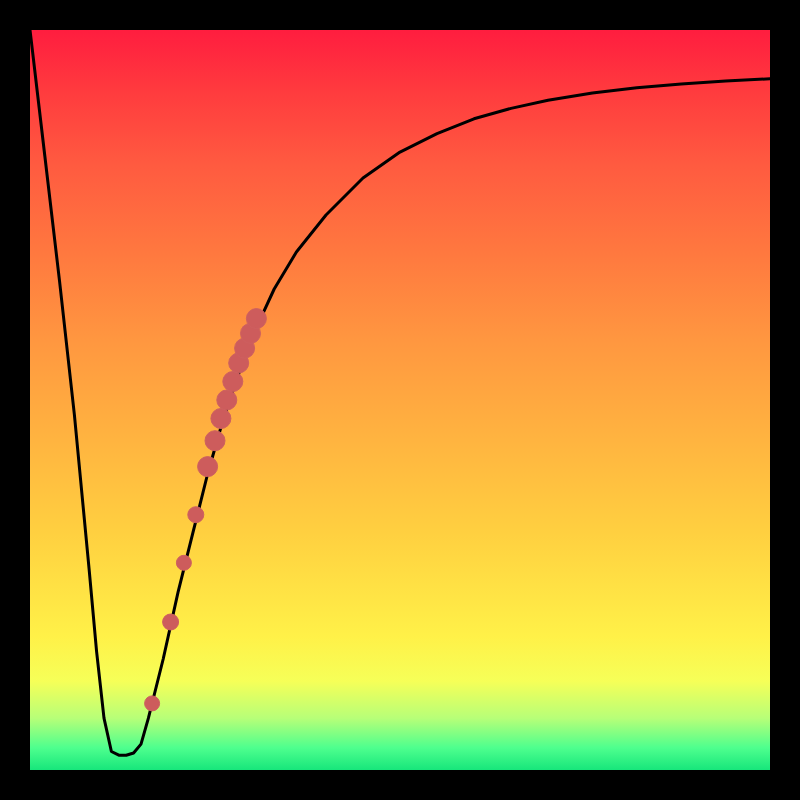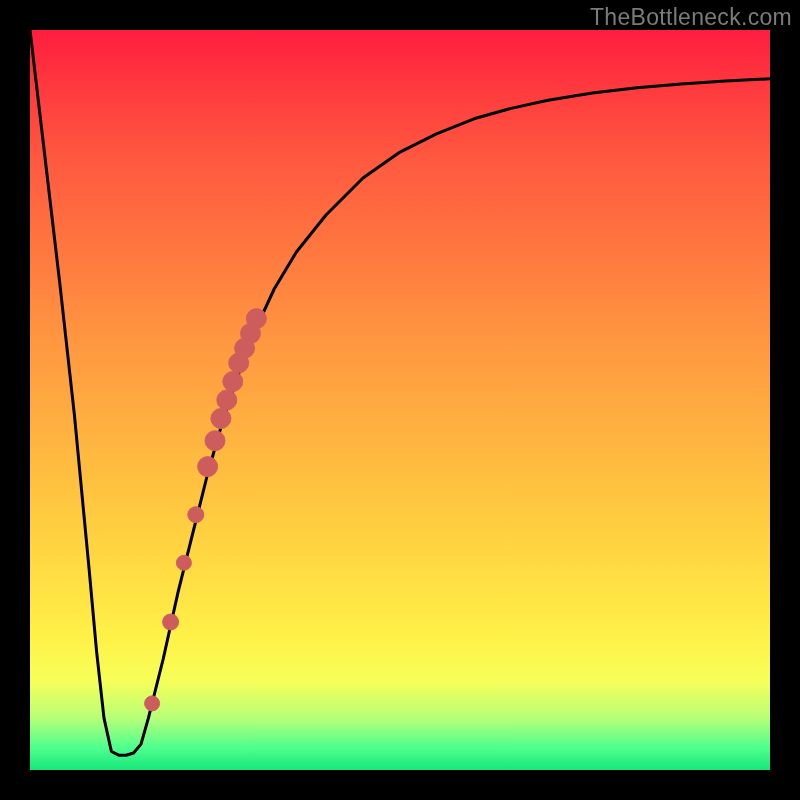--- a/index.html
+++ b/index.html
@@ -80,14 +80,13 @@
         <circle cx="190.9" cy="388.5" r="10" fill="#cd5c5c" stroke="#cd6060" stroke-width="1"></circle>
         <circle cx="196.8" cy="370.0" r="10" fill="#cd5c5c" stroke="#cd6060" stroke-width="1"></circle>
         <circle cx="202.8" cy="351.5" r="10" fill="#cd5c5c" stroke="#cd6060" stroke-width="1"></circle>
         <circle cx="208.7" cy="333.0" r="10" fill="#cd5c5c" stroke="#cd6060" stroke-width="1"></circle>
         <circle cx="214.6" cy="318.2" r="10" fill="#cd5c5c" stroke="#cd6060" stroke-width="1"></circle>
         <circle cx="220.5" cy="303.4" r="10" fill="#cd5c5c" stroke="#cd6060" stroke-width="1"></circle>
         <circle cx="226.4" cy="288.6" r="10" fill="#cd5c5c" stroke="#cd6060" stroke-width="1"></circle>
       </g>
   </svg>
 
-  <div class="watermark">TheBottleneck.com</div>
 </div>
 
 </body></html>

